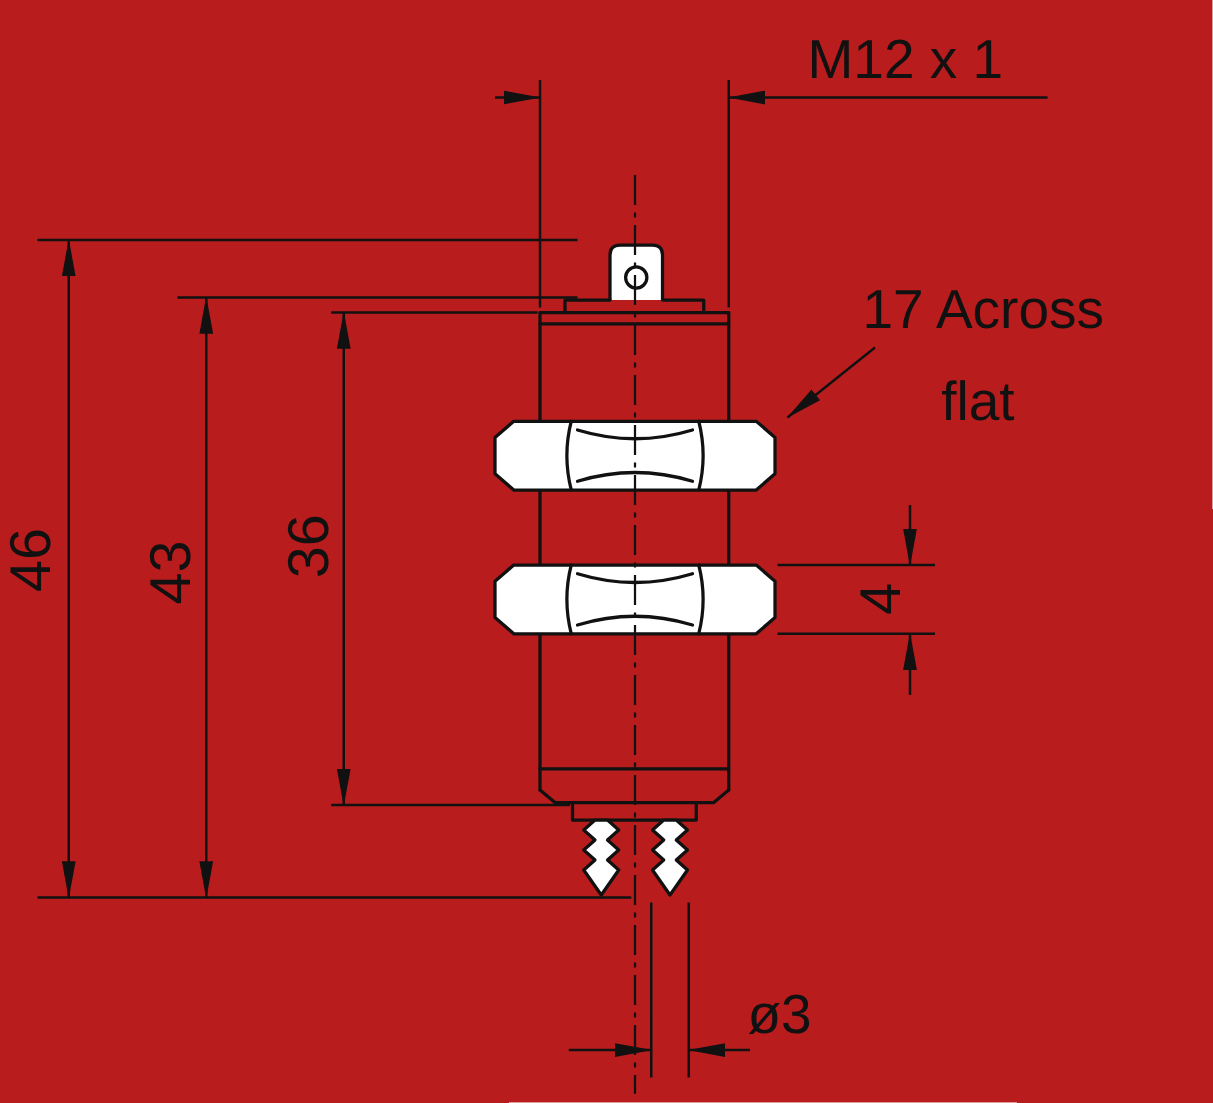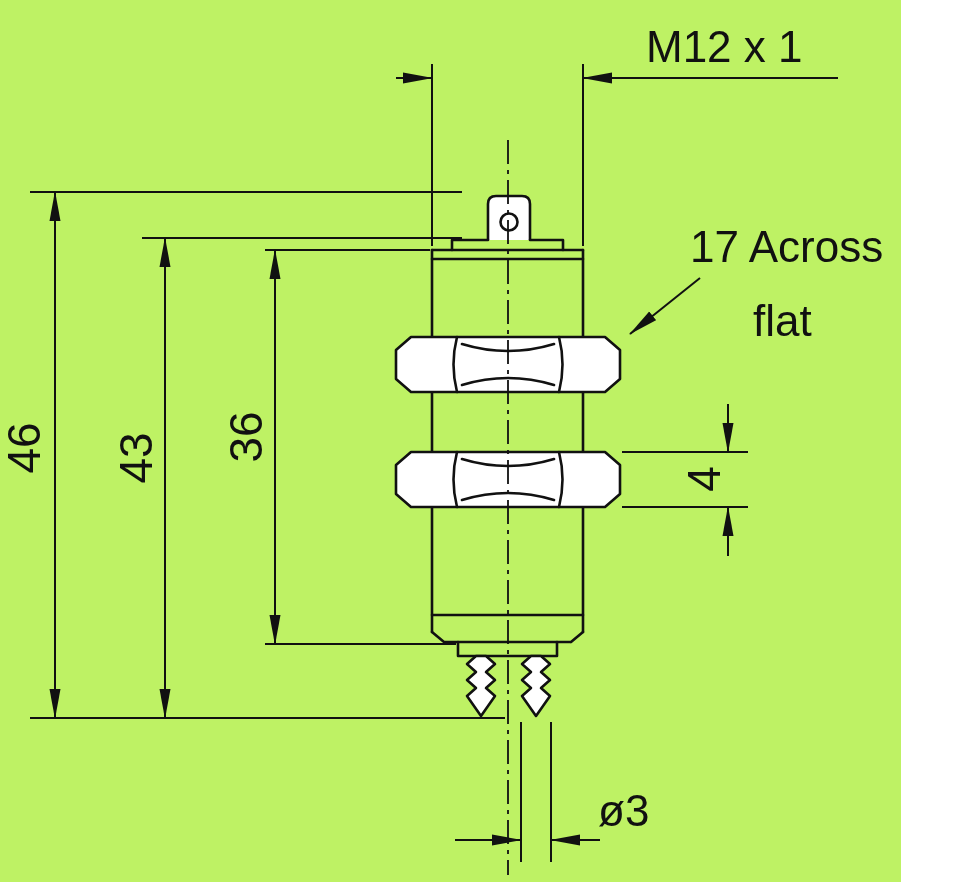--- a/index.html
+++ b/index.html
@@ -1,19 +1,19 @@
 <!DOCTYPE html>
 <html><head>
 <meta charset="utf-8">
 <style>
   html, body { margin:0; padding:0; background:#ffffff; }
   .canvas {
     position:relative;
-    width:901px; height:882px;
-    background:#bef264;
+    width:970px; height:882px;
+    background:#b91c1c;
     font-family:"Liberation Sans", sans-serif;
   }
   svg { display:block; }
   svg text {
     font-family:"Liberation Sans", sans-serif;
     fill:#111111;
   }
   .lbl  { font-size:44px; }
   .lblv { font-size:46px; }
   .obj  { stroke:#111111; stroke-width:2.6; fill:none; stroke-linecap:round; stroke-linejoin:round; }

